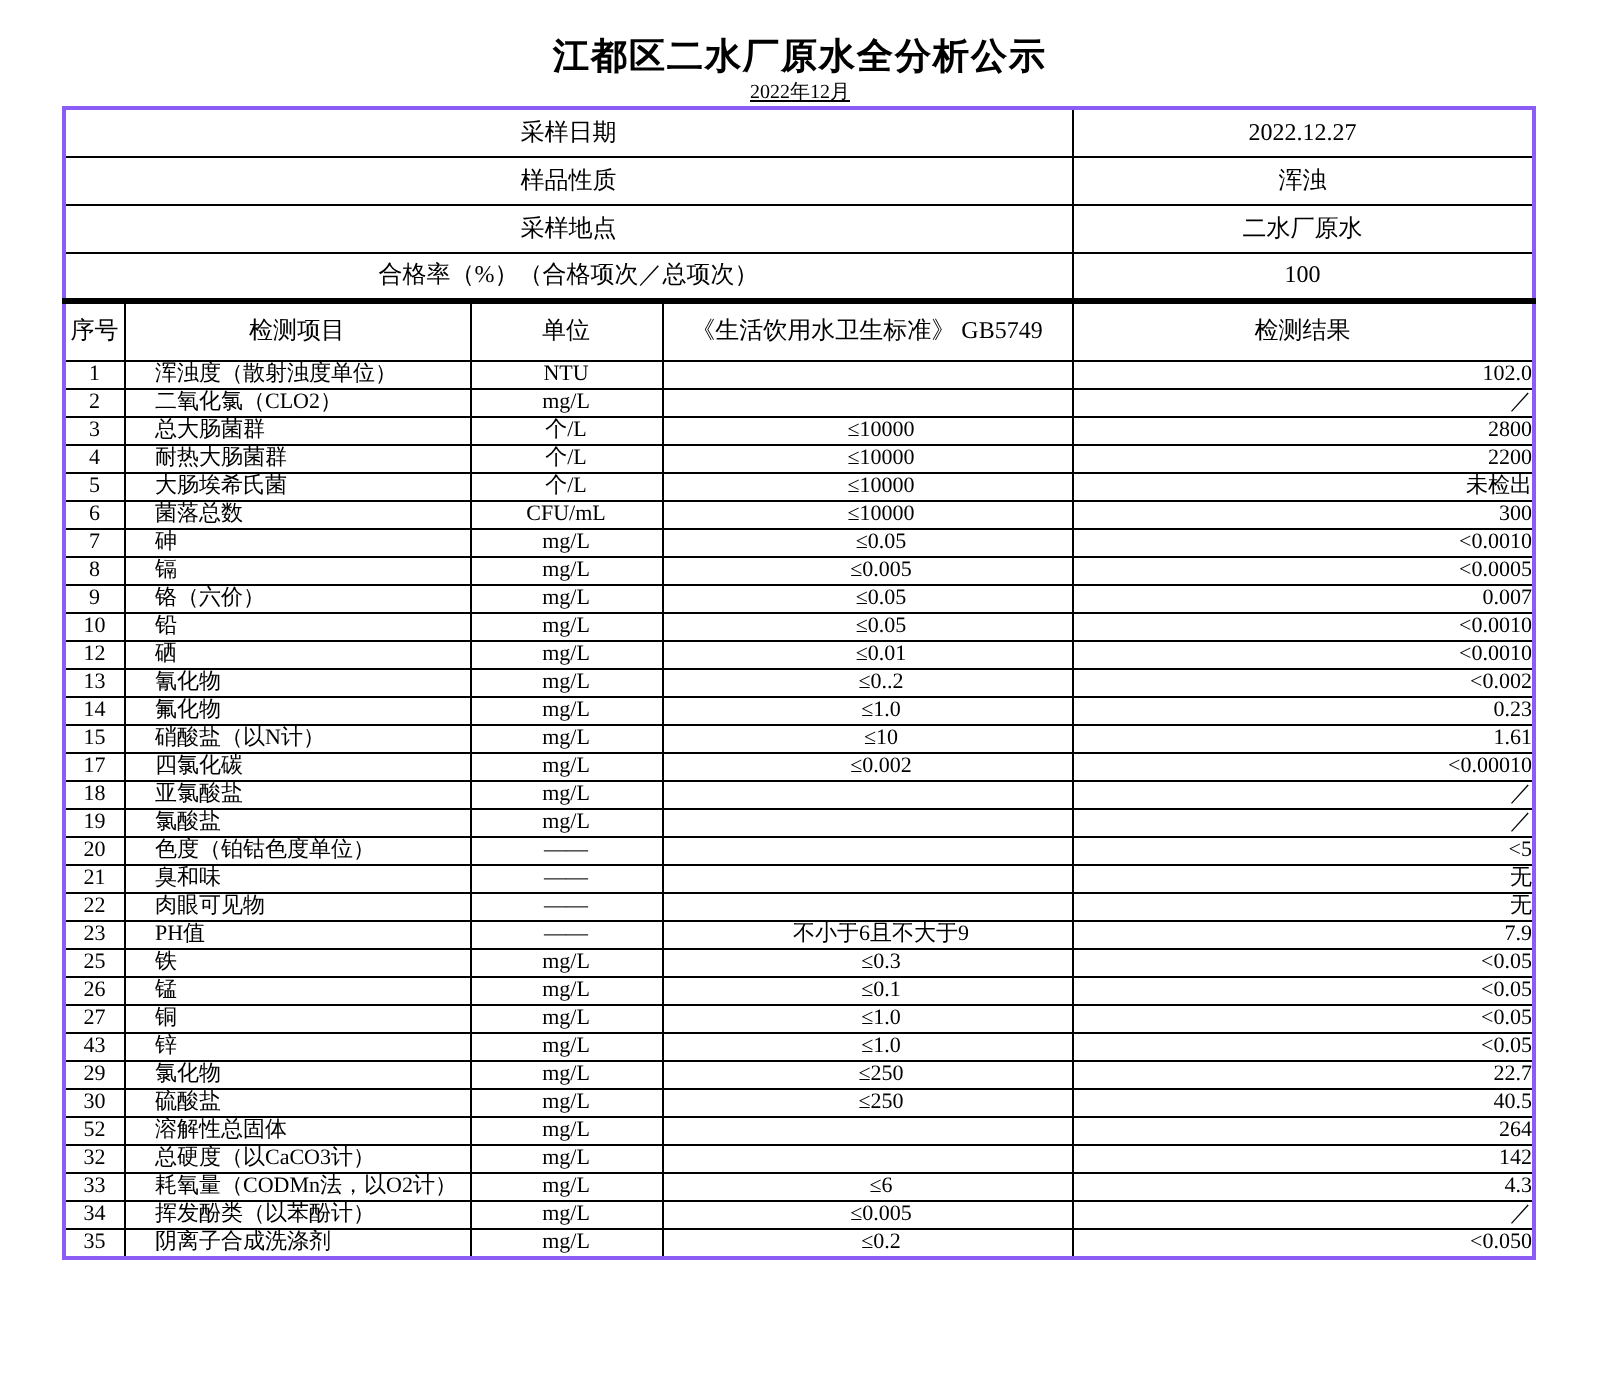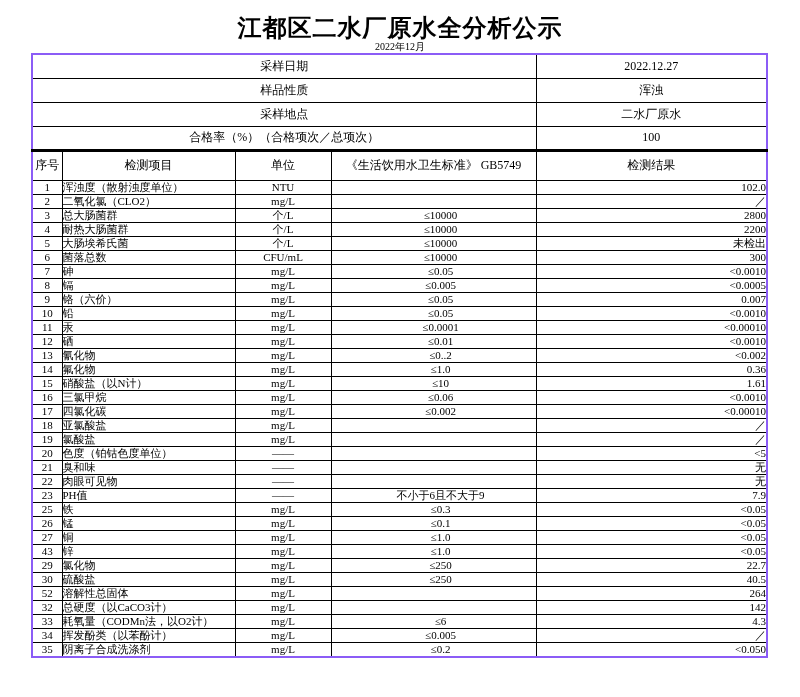--- a/index.html
+++ b/index.html
@@ -13,29 +13,30 @@
   }
   .page {
     width: 800px;
     height: 697px;
     overflow: hidden;
     background: #fff;
   }
   .title {
     margin-top: 16px;
     text-align: center;
-    font-size: 24px;
+    font-size: 18px;
     font-weight: bold;
     line-height: 24px;
     letter-spacing: 1px;
   }
   .subtitle {
     text-align: center;
     font-size: 10px;
     line-height: 13px;
+    text-decoration: underline;
   }
   table.analysis {
     border-collapse: collapse;
     table-layout: fixed;
     width: 735px;
     margin-left: 31px;
     margin-top: 0;
   }
   table.analysis td, table.analysis th {
     border: 1px solid #000;
@@ -53,21 +54,21 @@
   tr.header-row { height: 30px; }
   tr.header-row th { font-size: 12px; text-align: center; vertical-align: middle; }
   
   tbody.results tr { height: 14px; }
   tbody.results td {
     font-size: 11px;
     line-height: 13px;
     vertical-align: bottom;
   }
   tbody.results td.c0 { text-align: center; }
-  tbody.results td.c1 { text-align: left; padding-left: 0; }
+  tbody.results td.c1 { text-align: left; padding-left: 15px; }
   tbody.results td.c2 { text-align: center; }
   tbody.results td.c3 { text-align: center; padding-left: 14px; }
   tbody.results td.c4 { text-align: right; }
 </style>
 </head>
 <body>
 
 <div class="page">
 
   <div class="title">江都区二水厂原水全分析公示</div>
@@ -177,60 +178,46 @@
           <td class="c4">0.007</td>
         </tr>
         <tr>
           <td class="c0">10</td>
           <td class="c1">铅</td>
           <td class="c2">mg/L</td>
           <td class="c3">≤0.05</td>
           <td class="c4">&lt;0.0010</td>
         </tr>
         <tr>
-          <td class="c0">11</td>
-          <td class="c1">汞</td>
-          <td class="c2">mg/L</td>
-          <td class="c3">≤0.0001</td>
-          <td class="c4">&lt;0.00010</td>
-        </tr>
-        <tr>
           <td class="c0">12</td>
           <td class="c1">硒</td>
           <td class="c2">mg/L</td>
           <td class="c3">≤0.01</td>
           <td class="c4">&lt;0.0010</td>
         </tr>
         <tr>
           <td class="c0">13</td>
           <td class="c1">氰化物</td>
           <td class="c2">mg/L</td>
           <td class="c3">≤0..2</td>
           <td class="c4">&lt;0.002</td>
         </tr>
         <tr>
           <td class="c0">14</td>
           <td class="c1">氟化物</td>
           <td class="c2">mg/L</td>
           <td class="c3">≤1.0</td>
-          <td class="c4">0.36</td>
+          <td class="c4">0.23</td>
         </tr>
         <tr>
           <td class="c0">15</td>
           <td class="c1">硝酸盐（以N计）</td>
           <td class="c2">mg/L</td>
           <td class="c3">≤10</td>
           <td class="c4">1.61</td>
-        </tr>
-        <tr>
-          <td class="c0">16</td>
-          <td class="c1">三氯甲烷</td>
-          <td class="c2">mg/L</td>
-          <td class="c3">≤0.06</td>
-          <td class="c4">&lt;0.0010</td>
         </tr>
         <tr>
           <td class="c0">17</td>
           <td class="c1">四氯化碳</td>
           <td class="c2">mg/L</td>
           <td class="c3">≤0.002</td>
           <td class="c4">&lt;0.00010</td>
         </tr>
         <tr>
           <td class="c0">18</td>

